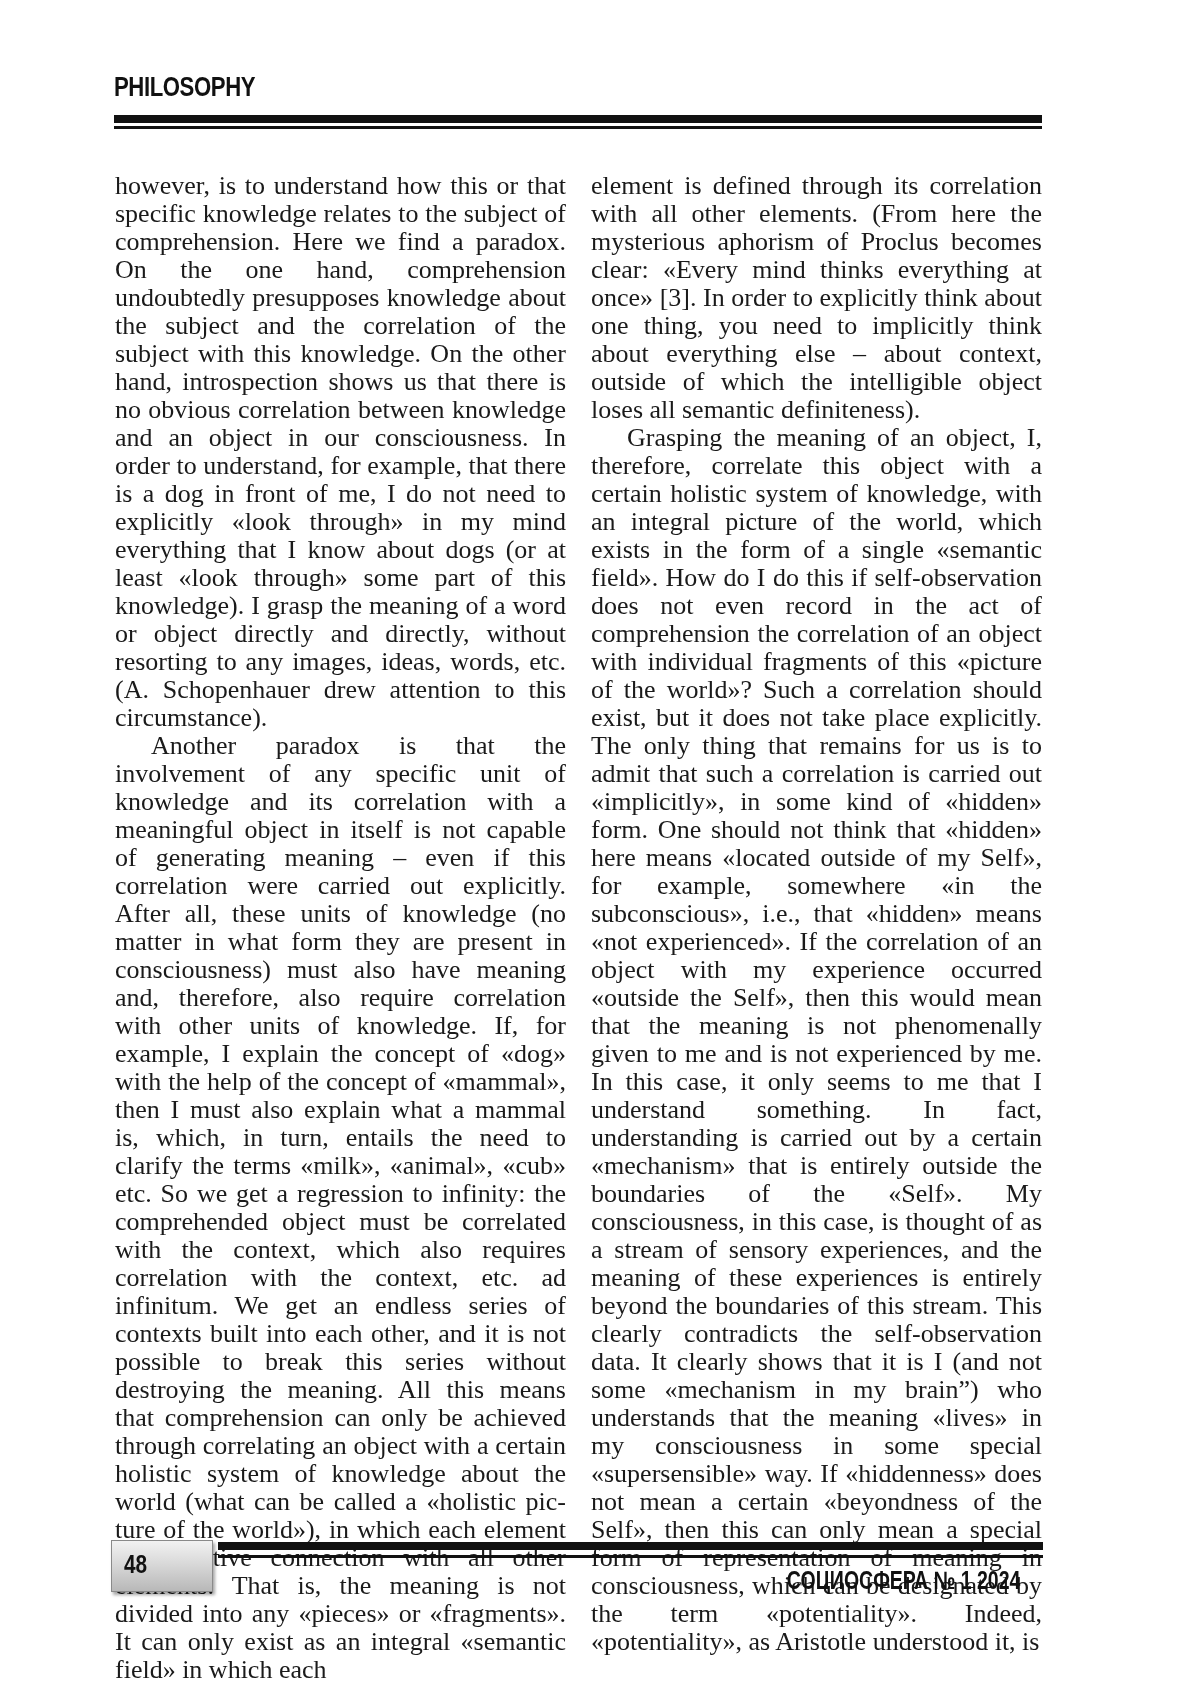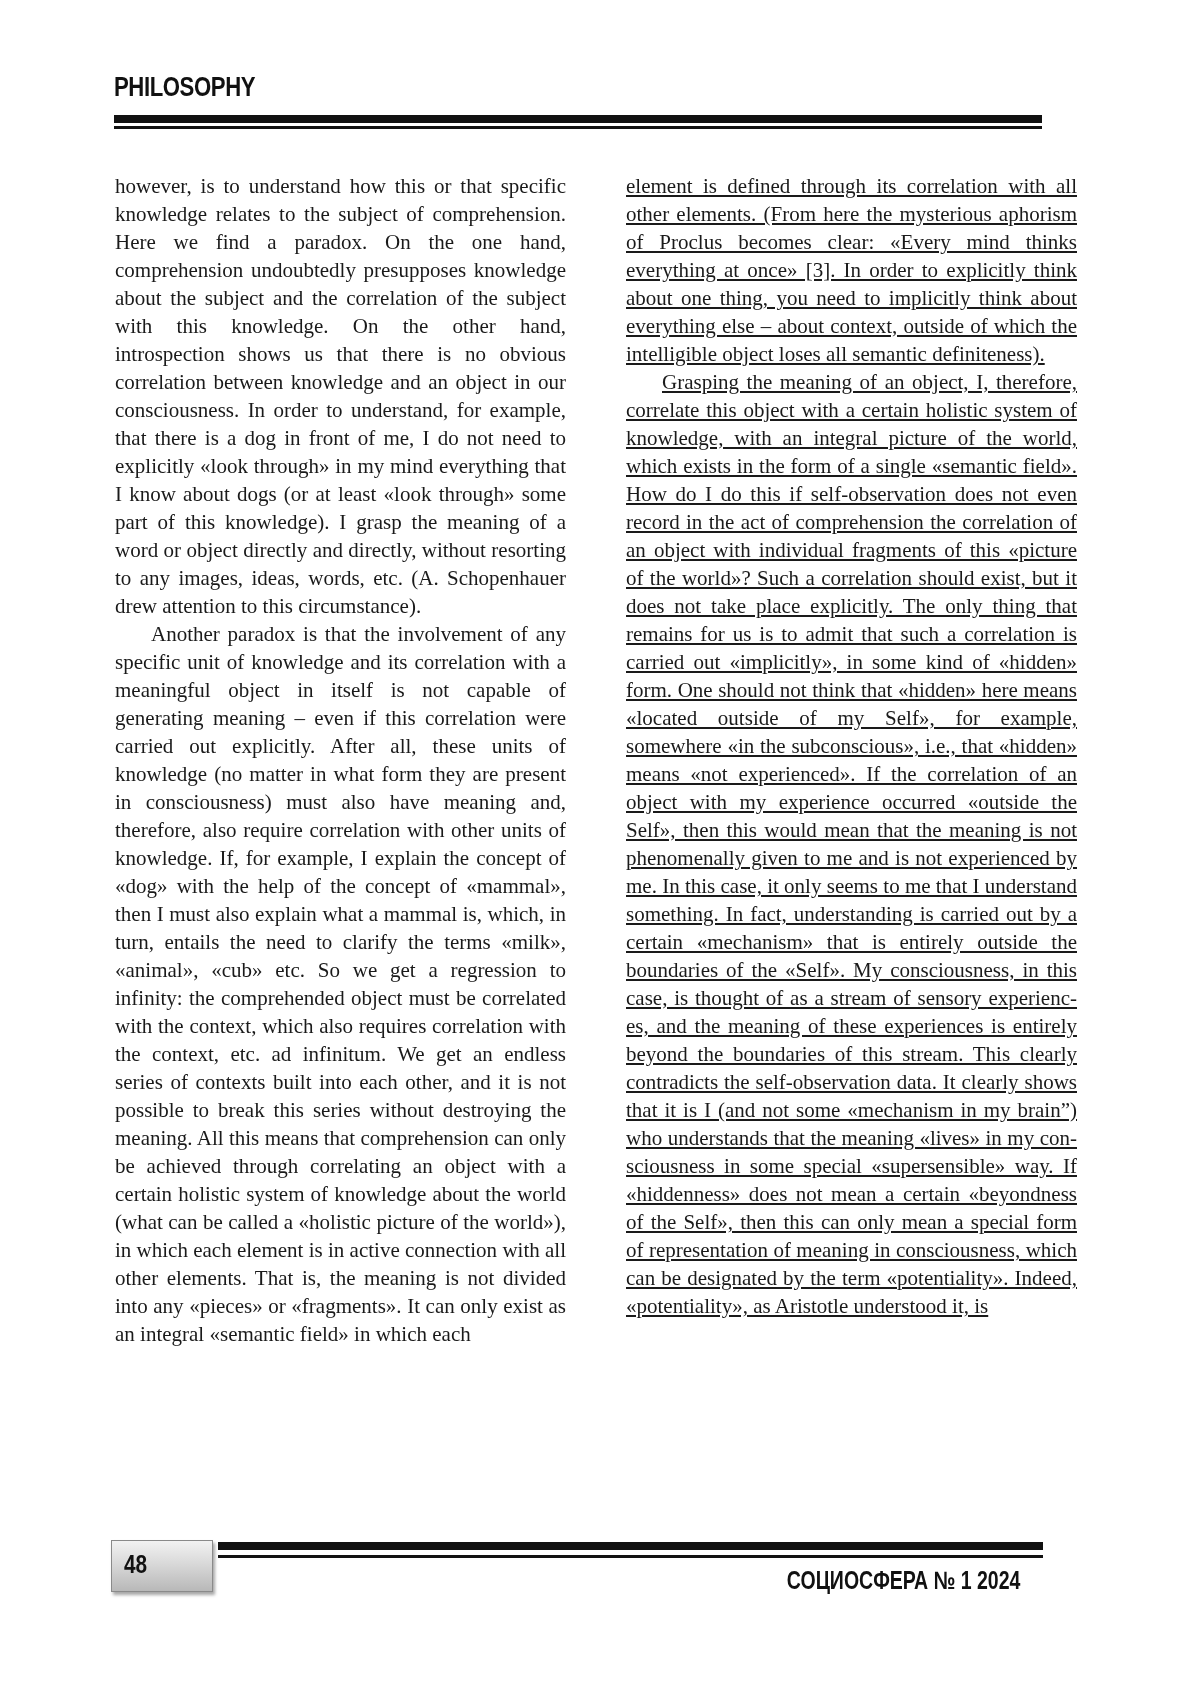--- a/index.html
+++ b/index.html
@@ -6,27 +6,27 @@
   body { width: 1200px; height: 1697px; position: relative; overflow: hidden; }
   .section-title {
     position: absolute; left: 114px; top: 72px;
     font-family: "Liberation Sans", sans-serif; font-weight: bold;
     font-size: 27px; letter-spacing: -0.5px; color: #111;
     transform: scaleX(0.82); transform-origin: left top;
   }
   .rule-thick { position: absolute; left: 114px; width: 928px; background: #111; }
   .col {
     position: absolute; top: 172px; width: 451px;
-    font-family: "Liberation Serif", serif; font-size: 21px; line-height: 28px;
+    font-family: "Liberation Serif", serif; font-size: 26px; line-height: 28px;
     color: #1a1a1a; text-align: justify; hyphens: manual;
   }
   .col p { margin: 0; }
   .col p.indent { text-indent: 36px; }
   .col-left { left: 115px; }
-  .col-right { left: 626px; text-decoration: underline; }
+  .col-right { left: 591px; }
   .page-badge {
     position: absolute; left: 111px; top: 1540px; width: 100px; height: 50px;
     border-radius: 0;
     background: linear-gradient(180deg, #f2f2f2 0%, #d9d9d9 45%, #b8b8b8 100%);
     border: 1.5px solid #8a8a8a;
     box-shadow: 2px 3px 3px rgba(0,0,0,0.35);
   }
   .page-number {
     position: absolute; left: 12px; top: 8px;
     font-family: "Liberation Sans", sans-serif; font-weight: bold; font-size: 26px; color: #111;

